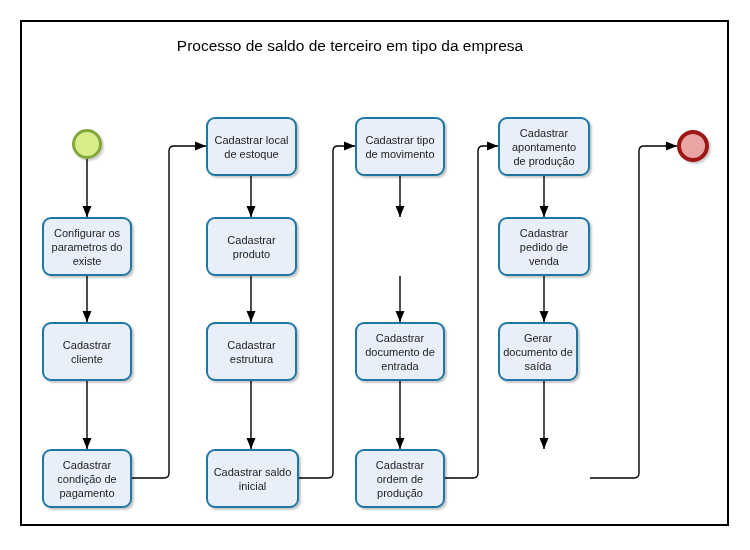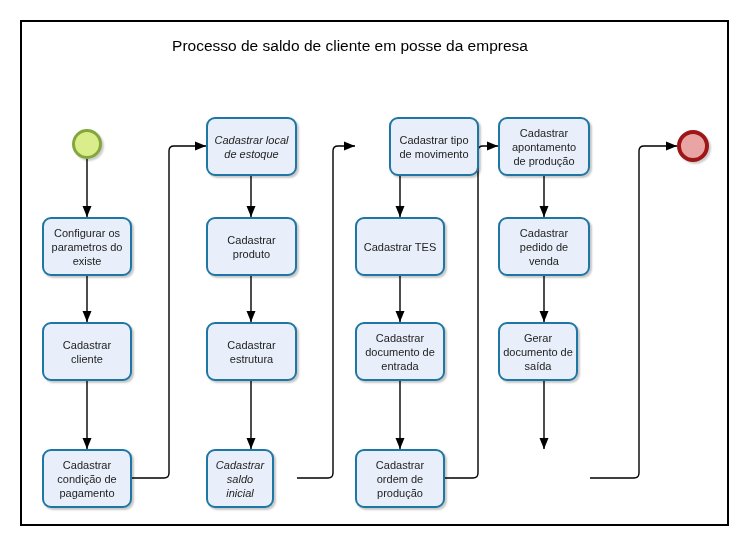--- a/index.html
+++ b/index.html
@@ -91,21 +91,21 @@
   }
 </style>
 </head>
 <body>
 
 <div class="page">
 
   <div class="frame"></div>
 
   <div class="title">
-    <div>Processo de saldo de cliente em posse da empresa</div>
+    <div>Processo de saldo de terceiro em tipo da empresa</div>
   </div>
 
   <svg class="connectors" viewBox="0 0 750 550">
     <defs>
       <marker id="arrow" markerUnits="userSpaceOnUse" markerWidth="12" markerHeight="12" refX="11" refY="6" orient="auto">
         <path d="M0,1.5 L11,6 L0,10.5 Z" fill="#000"></path>
       </marker>
     </defs>
     <path class="edge" marker-end="url(#arrow)" d="M87 159 V217"></path>
     <path class="edge" marker-end="url(#arrow)" d="M87 276 V322"></path>
@@ -130,32 +130,31 @@
 
   <div class="step-box" style="left:42px; top:217px;">Configurar os
 parametros do
 existe</div>
   <div class="step-box" style="left:42px; top:322px;">Cadastrar
 cliente</div>
   <div class="step-box" style="left:42px; top:449px;">Cadastrar
 condição de
 pagamento</div>
 
-  <div class="step-box" style="left:206px; top:117px; width:91px;font-style:italic;">Cadastrar local
+  <div class="step-box" style="left:206px; top:117px; width:91px;">Cadastrar local
 de estoque</div>
   <div class="step-box" style="left:206px; top:217px; width:91px;">Cadastrar
 produto</div>
   <div class="step-box" style="left:206px; top:322px; width:91px;">Cadastrar
 estrutura</div>
-  <div class="step-box" style="left:206px; top:449px; width:68px;font-style:italic;">Cadastrar saldo
+  <div class="step-box" style="left:206px; top:449px; width:93px;">Cadastrar saldo
 inicial</div>
 
-  <div class="step-box" style="left:355px; top:117px;margin-left:34px;">Cadastrar tipo
+  <div class="step-box" style="left:355px; top:117px;">Cadastrar tipo
 de movimento</div>
-  <div class="step-box" style="left:355px; top:217px;">Cadastrar TES</div>
   <div class="step-box" style="left:355px; top:322px;">Cadastrar
 documento de
 entrada</div>
   <div class="step-box" style="left:355px; top:449px;">Cadastrar
 ordem de
 produção</div>
 
   <div class="step-box" style="left:498px; top:117px; width:92px;">Cadastrar
 apontamento
 de produção</div>

